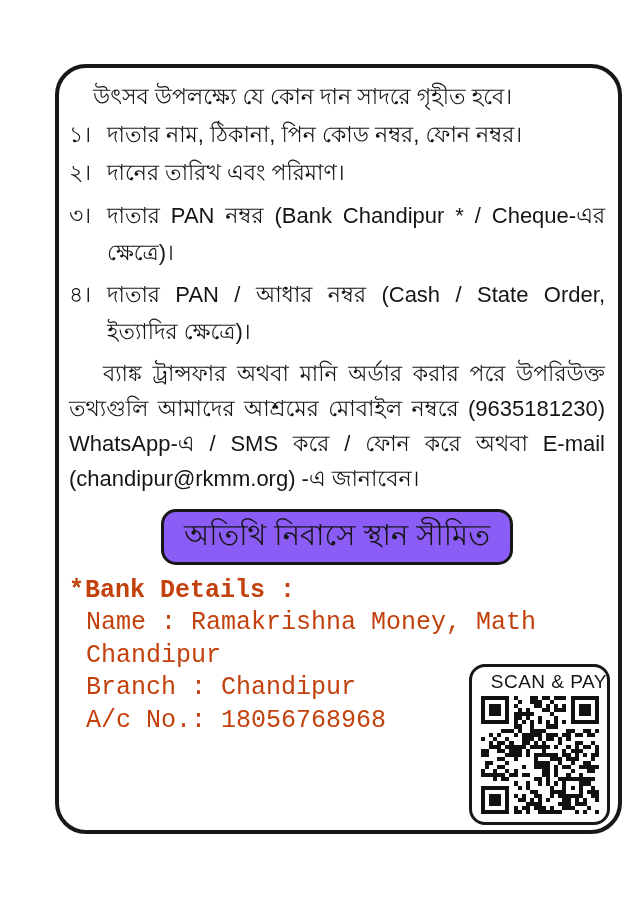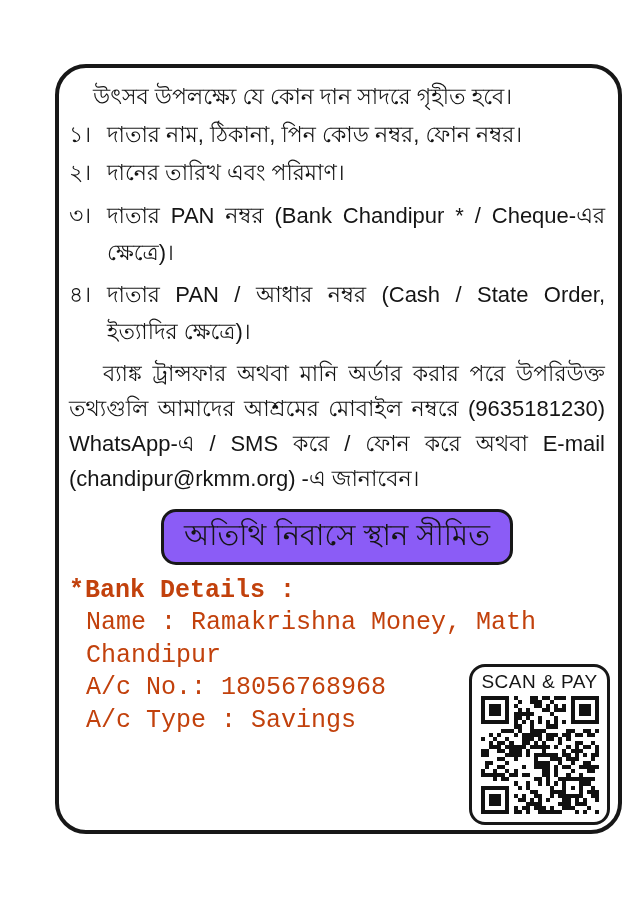--- a/index.html
+++ b/index.html
@@ -35,21 +35,21 @@
   .bank {
     margin-top:10px; font-family:Liberation Mono, monospace;
     font-size:25px; color:#c2410c;
   }
   .bank-heading { font-weight:bold; line-height:32px; }
   .bank-heading .star { display:inline-block; width:16px; }
   .bank-row { padding-left:17px; line-height:32.5px; }
   .qr-box {
     position:absolute; right:8px; bottom:5px; width:141px; height:161px;
     box-sizing:border-box; border:3px solid #171717; border-radius:16px;
-    background:#fff; text-align:center; padding-top:3px;
+    background:#fff; text-align:right; padding-top:3px;
   }
   .qr-label {
     font-family:"Liberation Sans", sans-serif; font-size:19px;
     line-height:24px; letter-spacing:0.5px; color:#151515;
   }
   .qr-svg { width:118px; height:118px; display:block; margin:2px auto 0; shape-rendering:crispEdges; }
 </style>
 </head>
 <body>
 
@@ -79,22 +79,22 @@
 
     <div class="notice-wrap">
       <div class="notice-box">অতিথি নিবাসে স্থান সীমিত</div>
     </div>
 
     <div class="bank">
       <div class="bank-heading">
         <span class="star">*</span><span>Bank Details :</span>
       </div>
       <div class="bank-row">Name : Ramakrishna Money, Math Chandipur</div>
+      <div class="bank-row">Branch : Chandipur</div>
       <div class="bank-row">A/c No.: 18056768968</div>
-      <div class="bank-row">A/c Type : Savings</div>
     </div>
 
     <div class="qr-box">
       <div class="qr-label">SCAN &amp; PAY</div>
       <svg id="qr-svg" class="qr-svg" viewBox="0 0 29 29">
           <rect x="0" y="0" width="29" height="29" fill="#ffffff"></rect>
           <rect x="8" y="0" width="1" height="1" fill="#111"></rect>
           <rect x="12" y="0" width="1" height="1" fill="#111"></rect>
           <rect x="13" y="0" width="1" height="1" fill="#111"></rect>
           <rect x="15" y="0" width="1" height="1" fill="#111"></rect>

